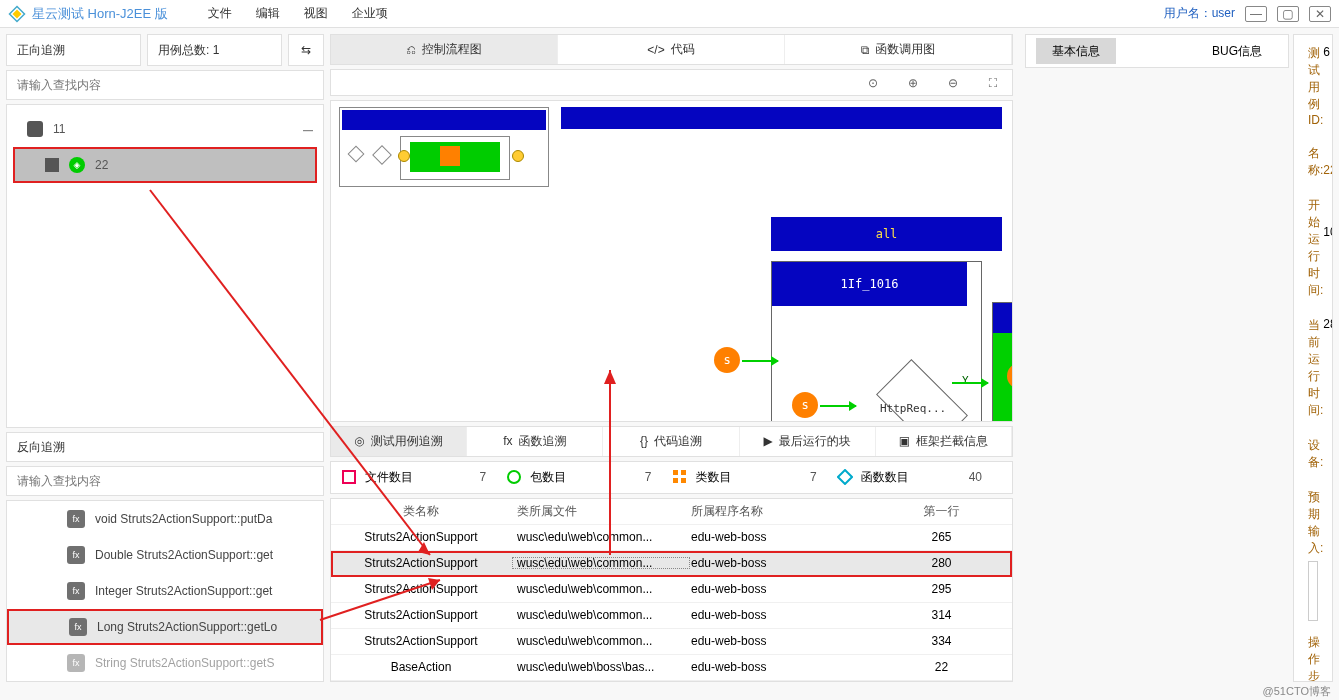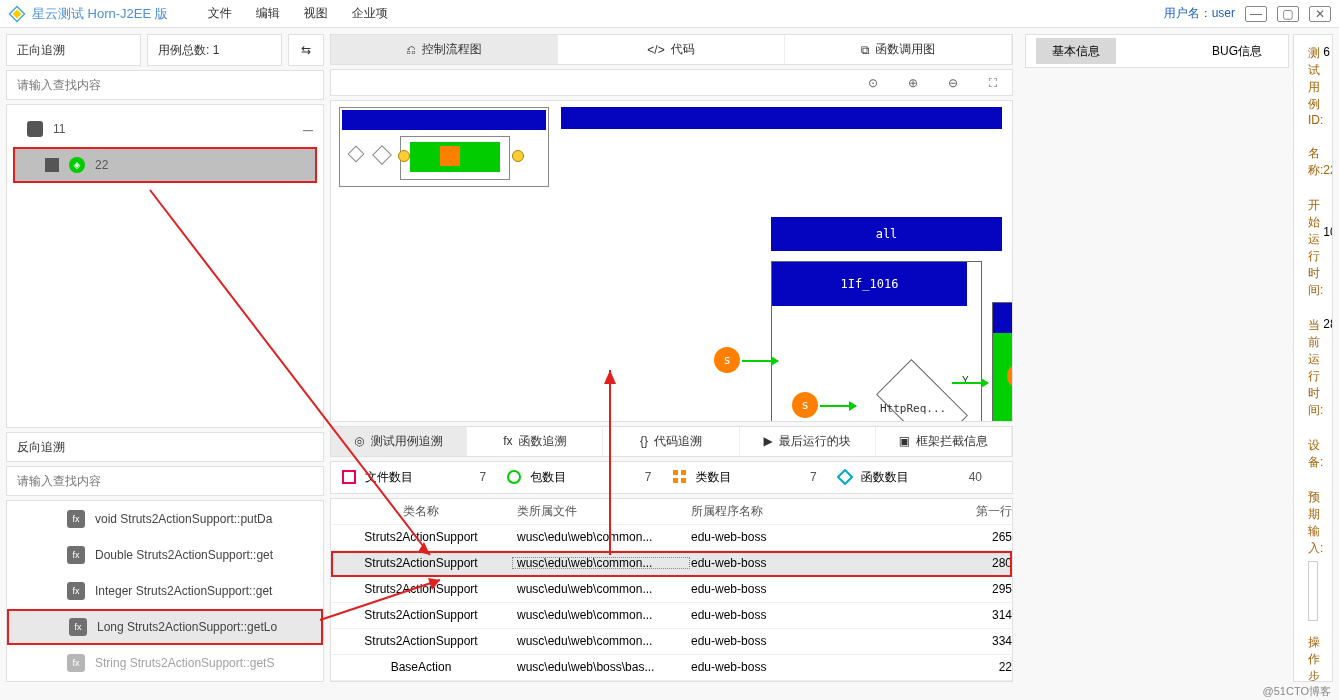--- a/index.html
+++ b/index.html
@@ -49,21 +49,21 @@
 .thumb-top { position: absolute; left: 2px; right: 2px; top: 2px; height: 20px; background: #0505c0; }
 .thumb-inner { position: absolute; left: 60px; top: 28px; width: 110px; height: 44px; border: 1px solid #888; }
 .thumb .tc1 { position: absolute; left: 10px; top: 40px; width: 12px; height: 12px; border: 1px solid #888; transform: rotate(45deg); }
 .thumb .tc2 { position: absolute; left: 35px; top: 40px; width: 14px; height: 14px; border: 1px solid #888; transform: rotate(45deg); background: #fff; }
 .thumb .grn { position: absolute; left: 70px; top: 34px; width: 90px; height: 30px; background: #0c0; }
 .thumb .org { position: absolute; left: 100px; top: 38px; width: 20px; height: 20px; background: #ff8000; }
 .thumb .yc { position: absolute; width: 12px; height: 12px; border-radius: 50%; background: #ffcc33; border: 1px solid #aa8800; }
 
 .big-blue { position: absolute; right: 10px; top: 6px; height: 22px; background: #0505c0; color: #fff; display: flex; align-items: center; }
 .bb1 { left: 230px; }
-.all-bar { position: absolute; left: 440px; right: 10px; top: 116px; height: 34px; background: #0505c0; color: #ffffff; display: flex; align-items: center; justify-content: center; font-family: monospace; text-align: right; }
+.all-bar { position: absolute; left: 440px; right: 10px; top: 116px; height: 34px; background: #0505c0; color: #fde047; display: flex; align-items: center; justify-content: center; font-family: monospace; text-align: right; }
 
 .outer-box { position: absolute; left: 440px; right: 30px; top: 160px; height: 200px; border: 1px solid #666; background: #fff; }
 .if-bar { position: absolute; left: 0; right: 14px; top: 0; height: 44px; background: #0505c0; color: #fff; display: flex; align-items: center; justify-content: center; font-family: monospace; }
 .s-node { position: absolute; width: 26px; height: 26px; border-radius: 50%; background: #ff8000; display: flex; align-items: center; justify-content: center; color: #fff; font-family: monospace; }
 .diamond { position: absolute; width: 80px; height: 50px; border: 1px solid #666; background: #fff; transform: rotate(45deg); }
 .diamond-txt { position: absolute; font-family: monospace; font-size: 11px; color: #333; }
 .inner-box { position: absolute; left: 220px; top: 40px; width: 280px; height: 120px; border: 1px solid #666; }
 .se-bar { position: absolute; left: 0; right: 0; top: 0; height: 30px; background: #0505c0; color: #fff; display: flex; align-items: center; justify-content: center; font-family: monospace; }
 .grn-box { position: absolute; left: 0; right: 0; top: 30px; bottom: 0; background: #00d000; }
 .arrow-g { position: absolute; height: 2px; background: #00d000; }
@@ -78,21 +78,21 @@
 .stat-ic { width: 16px; height: 16px; }
 .stat-val { margin-left: auto; margin-right: 20px; color: #555; }
 
 .tbl { background: #fff; border: 1px solid #e0e0e0; }
 .tbl-row { height: 26px; display: flex; align-items: center; border-bottom: 1px solid #f0f0f0; }
 .tbl-row.hdr { color: #555; font-weight: normal; }
 .tbl-row.sel { background: #e8e8e8; outline: 2px solid #e02020; outline-offset: -2px; position: relative; z-index: 2; }
 .c1 { width: 180px; text-align: center; padding: 0 6px; overflow: hidden; white-space: nowrap; }
 .c2 { width: 180px; text-align: left; padding: 0 6px; overflow: hidden; white-space: nowrap; }
 .c3 { width: 180px; text-align: left; }
-.c4 { flex: 1; text-align: right; }
+.c4 { flex: 1; text-align: center; }
 .tbl-row.sel .c2 { outline: 1px dotted #888; outline-offset: -2px; }
 
 .right-col { width: 320px; padding: 6px 6px 0 6px; display: flex; gap: 4px; }
 .rtabs { height: 34px; display: flex; gap: 80px; padding: 0 10px; background: #fff; border: 1px solid #e0e0e0; align-items: center; }
 .rtab { height: 26px; padding: 0 16px; display: flex; align-items: center; cursor: pointer; }
 .rtab.active { background: #d8d8d8; }
 .info-panel { flex: 1; background: #fff; border: 1px solid #e0e0e0; padding: 10px 14px; overflow: auto; }
 .info-row { display: flex; margin-bottom: 18px; }
 .info-lbl { color: #a16207; }
 .info-val { margin-left: auto; text-align: right; }

